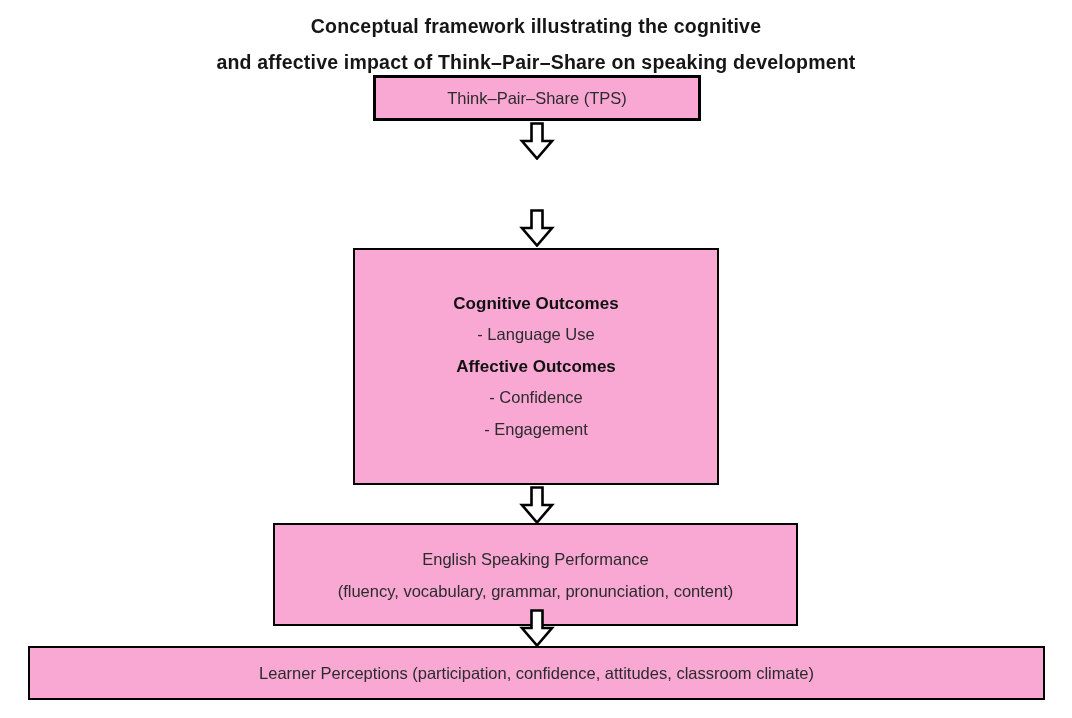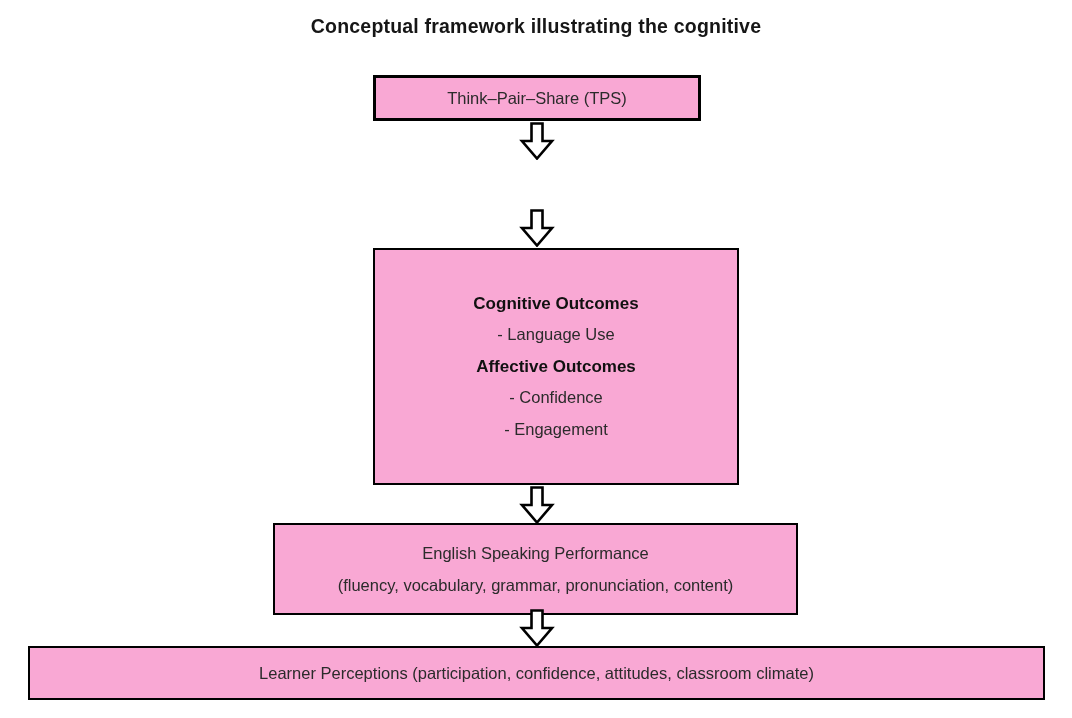--- a/index.html
+++ b/index.html
@@ -47,30 +47,29 @@
     border-width: 3px;
   }
   .box-interaction {
     left: 228px; top: 161px;
     width: 624px; height: 48px;
   }
   .box-outcomes {
     left: 353px; top: 248px;
     width: 366px; height: 237px;
     line-height: 31.5px;
-    margin-left: 20px;
   }
   .box-outcomes .heading {
     font-weight: 700;
     font-size: 17px;
     color: #111111;
   }
   .box-performance {
     left: 273px; top: 523px;
-    width: 525px; height: 92px;
+    width: 525px; height: 103px;
     line-height: 32px;
   }
   .box-perceptions {
     left: 28px; top: 646px;
     width: 1017px; height: 54px;
   }
   .down-arrow {
     position: absolute;
     width: 38px; height: 38px;
     left: 518px;
@@ -83,20 +82,21 @@
   .arrow-3 { top: 486px; }
   .arrow-4 { top: 609px; }
 </style>
 </head>
 <body>
 
 <div class="canvas">
 
   <div class="title">
     <div>Conceptual framework illustrating the cognitive</div>
+    <div>and affective impact of Think–Pair–Share on speaking development</div>
   </div>
 
   <div class="flow-box box-tps">
     <div>Think–Pair–Share (TPS)</div>
   </div>
 
   <div class="down-arrow arrow-1">
     <svg width="38" height="38" viewBox="0 0 38 38" aria-hidden="true">
       <path d="M13.5 1.5 H24.5 V19 H34 L19 36.5 L4 19 H13.5 Z" fill="#ffffff" stroke="#000000" stroke-width="2.6" stroke-linejoin="miter"></path>
     </svg>

